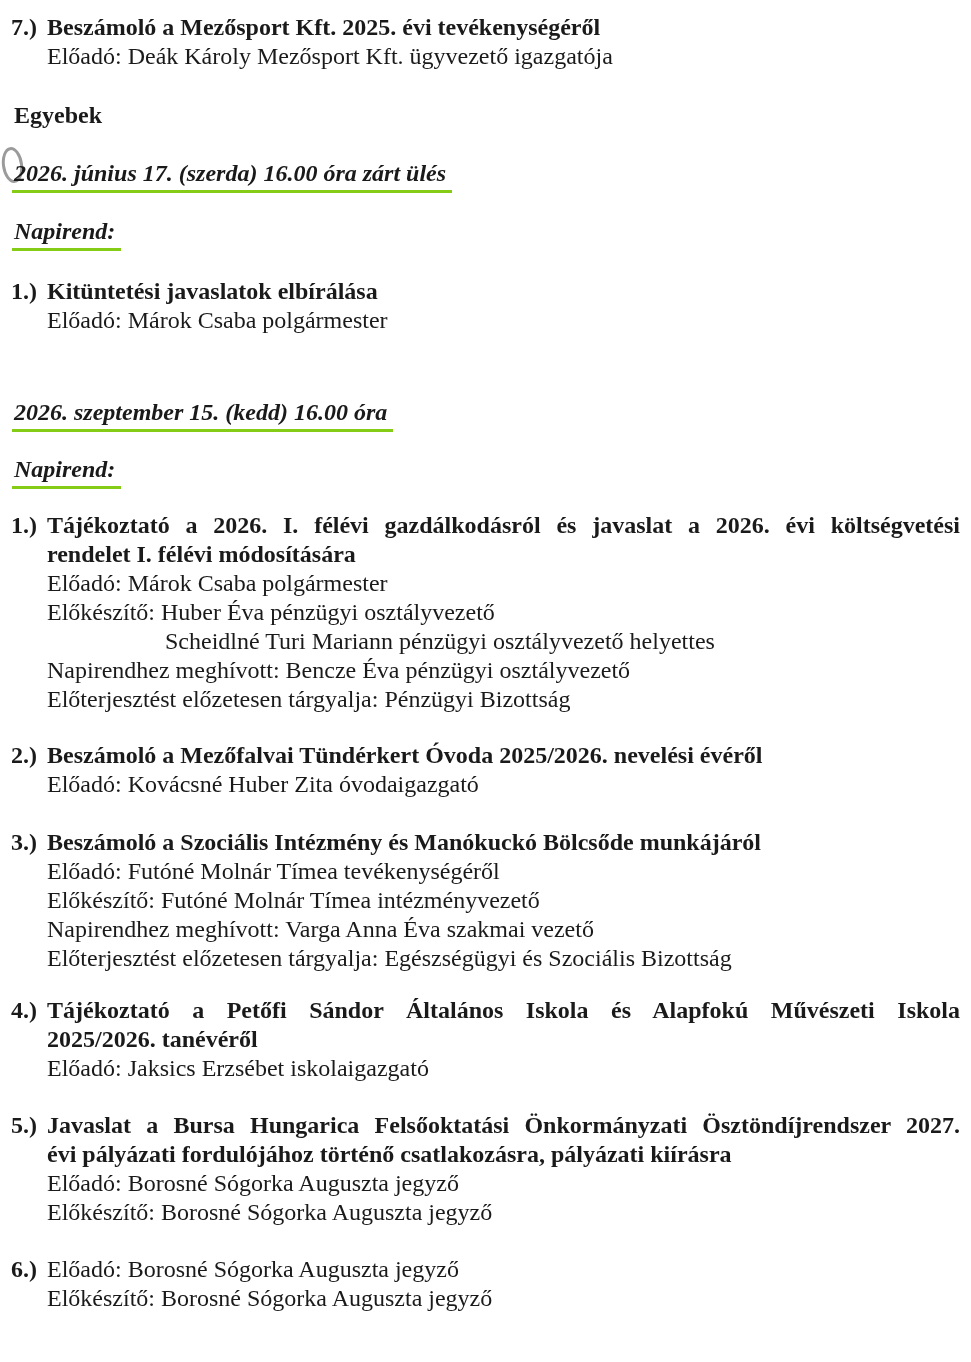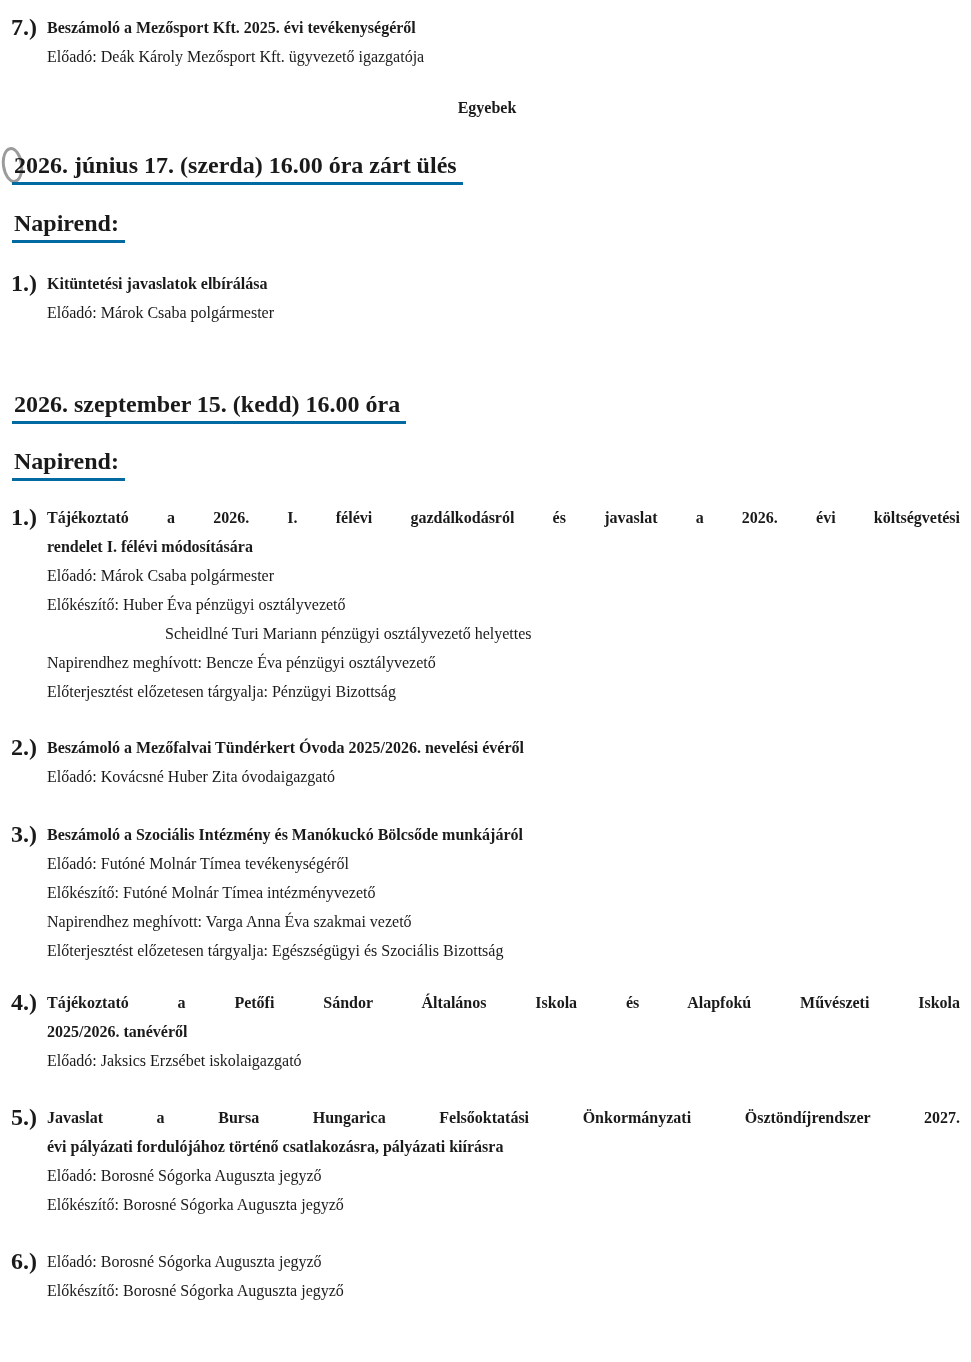--- a/index.html
+++ b/index.html
@@ -10,51 +10,52 @@
     color:#1a1a1a;
     position:relative;
     overflow:hidden;
   }
   .page {
     position:relative;
     width:971px; height:1362px;
     padding:10px 11px 0 14px;
     background:#ffffff;
   }
-  .line { font-size:16px; line-height:29px;font-family:Liberation Serif, serif; }
+  .line { font-size:24px; line-height:29px;font-family:Liberation Serif, serif; }
   .bold { font-weight:700; }
   .title { font-weight:700; }
   .stretch { text-align:justify; text-align-last:justify; }
   .agenda-item { position:relative; padding-left:33px; }
   .agenda-item .num {
     position:absolute; left:-3px; top:0; width:36px;
     font-weight:700; font-size:24px; line-height:29px;
   }
   .hang2 { padding-left:118px; }
   .underline-span {
     display:inline-block;
-    border-bottom:3px solid #0369a1;
+    border-bottom:3px solid #84cc16;
     padding:0 6px 2px 2px;
     margin-left:-2px;
+    font-style:italic;
   }
   .session-heading { font-size:24px; line-height:29px; font-weight:700; }
   .artifact-oval {
     position:absolute; left:2px; top:147px;
     width:21px; height:36px;
     border:3px solid #9b9b9b;
     border-radius:50%;
     transform:rotate(-8deg);
     background:#ffffff;
     z-index:0;
   }
   section, .heading-block { position:relative; z-index:1; }
 
   
   #item7        { margin-top:3px; }
-  #egyebek      { margin-top:22px;text-align:center; }
+  #egyebek      { margin-top:30px; }
   #june-heading { margin-top:29px; }
   #napirend1    { margin-top:24px; }
   #item-z1      { margin-top:26px; }
   #sept-heading { margin-top:63px; }
   #napirend2    { margin-top:23px; }
   #item-s1      { margin-top:22px; }
   #item-s2      { margin-top:27px; }
   #item-s3      { margin-top:29px; }
   #item-s4      { margin-top:23px; }
   #item-s5      { margin-top:28px; }

